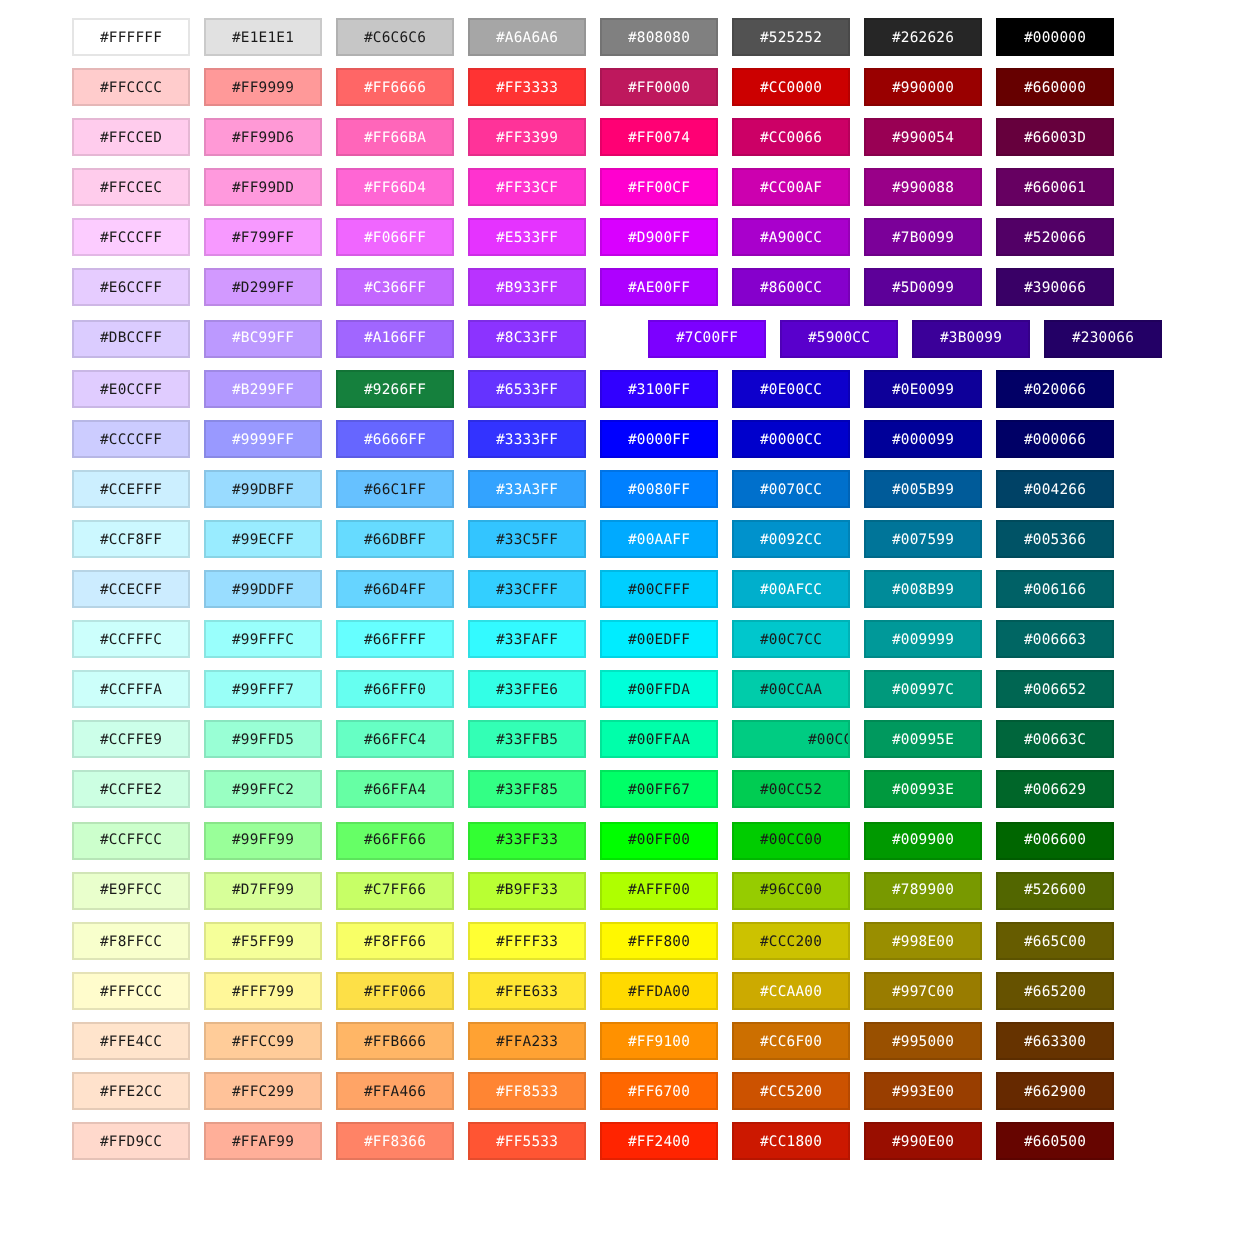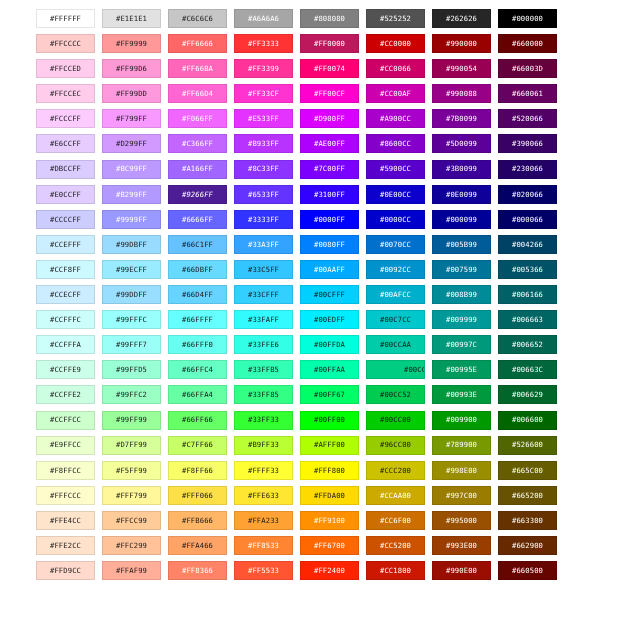--- a/index.html
+++ b/index.html
@@ -218,41 +218,41 @@
       </div>
       <div class="swatch" style="background: rgb(188, 153, 255);">
         <span class="swatch-label" style="color: rgb(255, 255, 255);">#BC99FF</span>
       </div>
       <div class="swatch" style="background: rgb(161, 102, 255);">
         <span class="swatch-label" style="color: rgb(255, 255, 255);">#A166FF</span>
       </div>
       <div class="swatch" style="background: rgb(140, 51, 255);">
         <span class="swatch-label" style="color: rgb(255, 255, 255);">#8C33FF</span>
       </div>
-      <div class="swatch" style="background: rgb(124, 0, 255);">
+      <div class="swatch" style="background: rgb(124, 0, 255); margin-left: 24px;">
         <span class="swatch-label" style="color: rgb(255, 255, 255);">#7C00FF</span>
       </div>
       <div class="swatch" style="background: rgb(89, 0, 204);">
         <span class="swatch-label" style="color: rgb(255, 255, 255);">#5900CC</span>
       </div>
       <div class="swatch" style="background: rgb(59, 0, 153);">
         <span class="swatch-label" style="color: rgb(255, 255, 255);">#3B0099</span>
       </div>
       <div class="swatch" style="background: rgb(35, 0, 102);">
         <span class="swatch-label" style="color: rgb(255, 255, 255);">#230066</span>
       </div>
     </div>
     <div class="palette-row">
       <div class="swatch" style="background: rgb(224, 204, 255);">
         <span class="swatch-label" style="color: rgb(26, 26, 26);">#E0CCFF</span>
       </div>
       <div class="swatch" style="background: rgb(178, 153, 255);">
         <span class="swatch-label" style="color: rgb(255, 255, 255);">#B299FF</span>
       </div>
-      <div class="swatch" style="background: #4c1d95; font-style: italic;">
+      <div class="swatch" style="background: #15803d;">
         <span class="swatch-label" style="color: rgb(255, 255, 255);">#9266FF</span>
       </div>
       <div class="swatch" style="background: rgb(101, 51, 255);">
         <span class="swatch-label" style="color: rgb(255, 255, 255);">#6533FF</span>
       </div>
       <div class="swatch" style="background: rgb(49, 0, 255);">
         <span class="swatch-label" style="color: rgb(255, 255, 255);">#3100FF</span>
       </div>
       <div class="swatch" style="background: rgb(14, 0, 204);">
         <span class="swatch-label" style="color: rgb(255, 255, 255);">#0E00CC</span>

